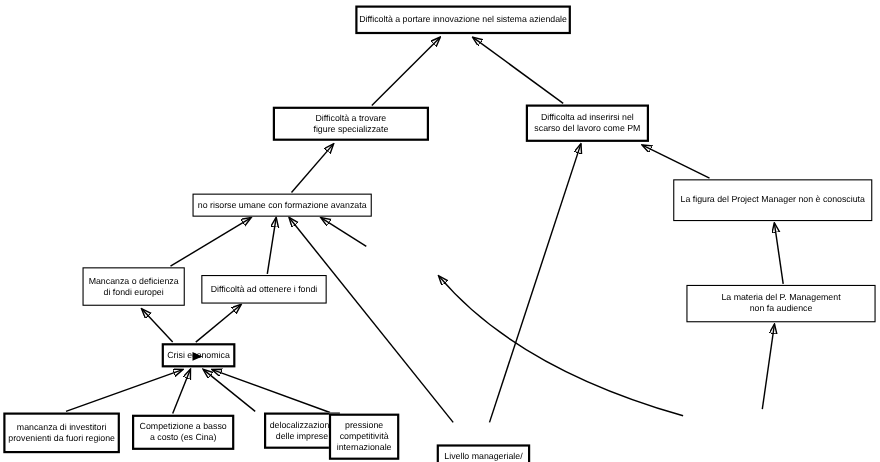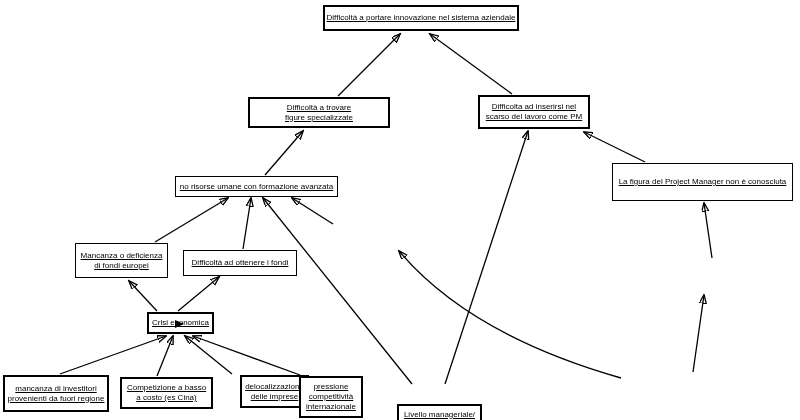--- a/index.html
+++ b/index.html
@@ -4,21 +4,21 @@
 <style>
   html,body{margin:0;padding:0;background:#ffffff;}
   #canvas{position:relative;width:800px;height:420px;background:#ffffff;overflow:hidden;
           font-family:"Liberation Sans",sans-serif;}
   #edges{position:absolute;left:0;top:0;width:800px;height:420px;}
   #edges path{fill:none;stroke:#000000;stroke-width:1.3px;}
   .node{position:absolute;box-sizing:border-box;background:#ffffff;border:2px solid #000000;
         display:flex;align-items:center;justify-content:center;text-align:center;
         color:#000000;font-size:8px;line-height:10px;}
   .node.thin{border-width:1px;}
-  .lbl{white-space:pre;text-decoration:underline;}
+  .lbl{white-space:pre;}
   .stray{position:absolute;left:26px;top:6px;width:0;height:0;
          border-left:9px solid #000;border-top:4.5px solid transparent;
          border-bottom:4.5px solid transparent;}
 </style>
 </head>
 <body>
 
 <div id="canvas">
 
   <svg id="edges" viewBox="0 0 800 420" xmlns="http://www.w3.org/2000/svg">
@@ -72,20 +72,24 @@
 
   <div class="node thin" style="left:75px;top:243px;width:93px;height:35px;">
     <span class="lbl">Mancanza o deficienza
 di fondi europei</span>
   </div>
 
   <div class="node thin" style="left:183px;top:250px;width:114px;height:26px;">
     <span class="lbl">Difficoltà ad ottenere i fondi</span>
   </div>
 
+  <div class="node thin" style="left:624px;top:259px;width:172px;height:34px;">
+    <span class="lbl">La materia del P. Management
+non fa audience</span>
+  </div>
 
   <div class="node" style="left:147px;top:312px;width:67px;height:22px;">
     <span class="lbl">Crisi economica</span>
     <span class="stray"></span>
   </div>
 
   <div class="node" style="left:3px;top:375px;width:106px;height:37px;">
     <span class="lbl">mancanza di investitori
 provenienti da fuori regione</span>
   </div>

